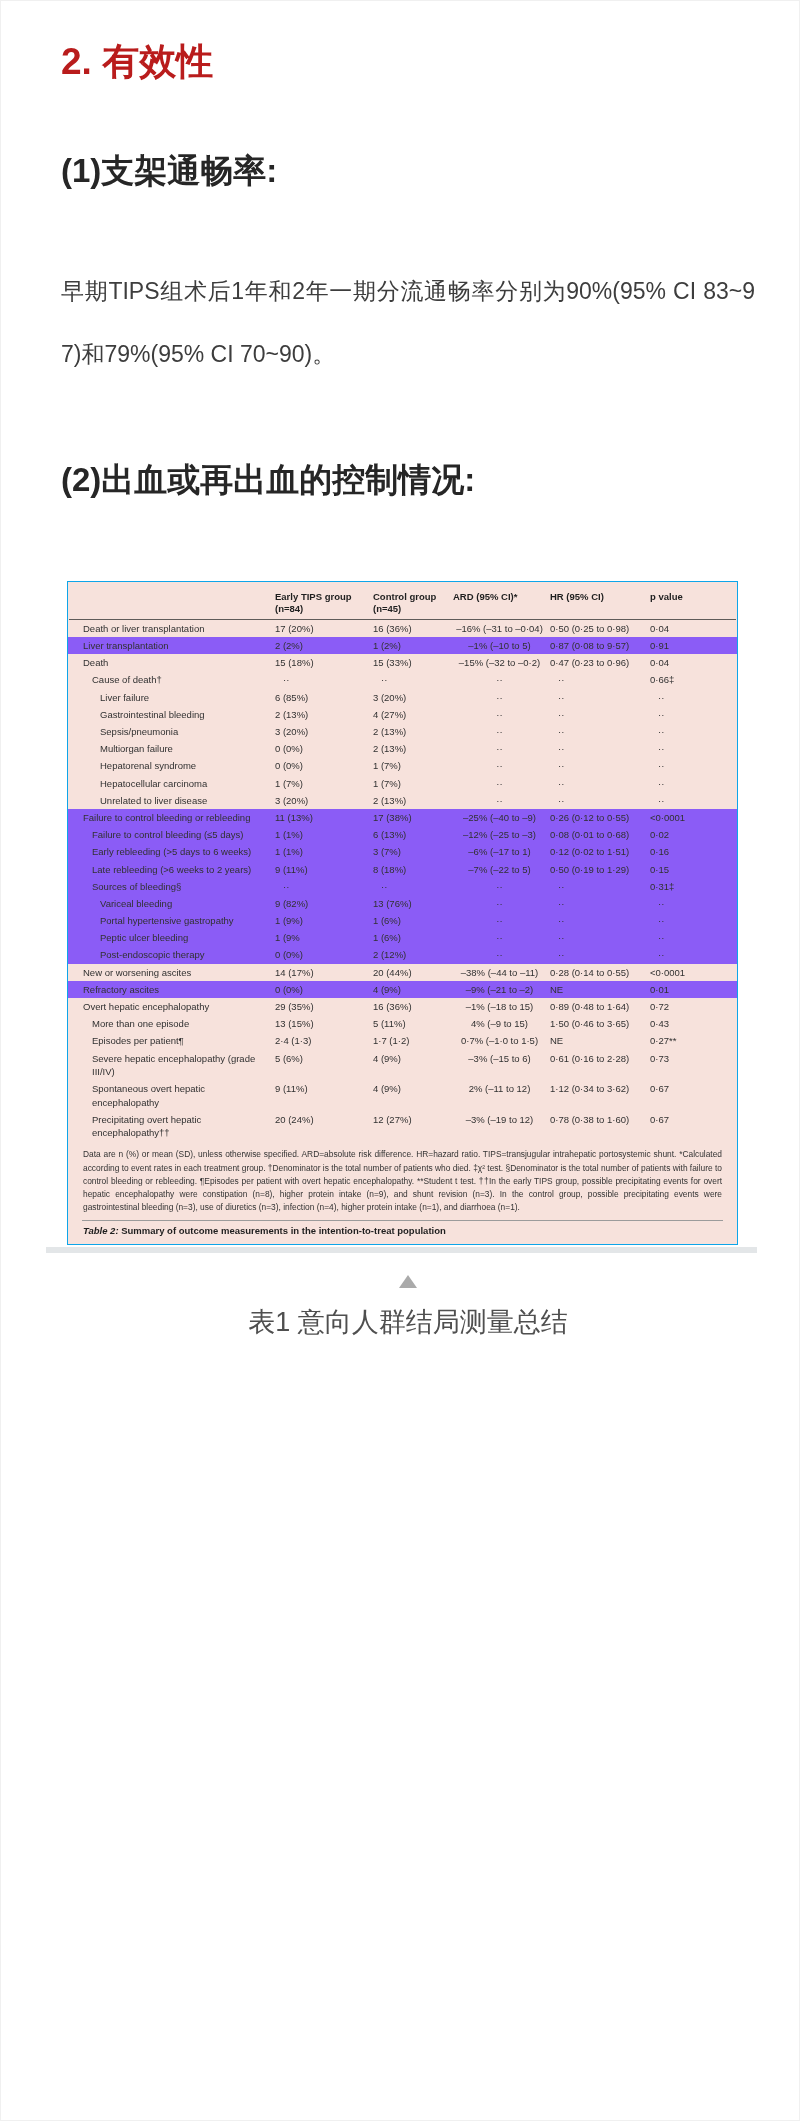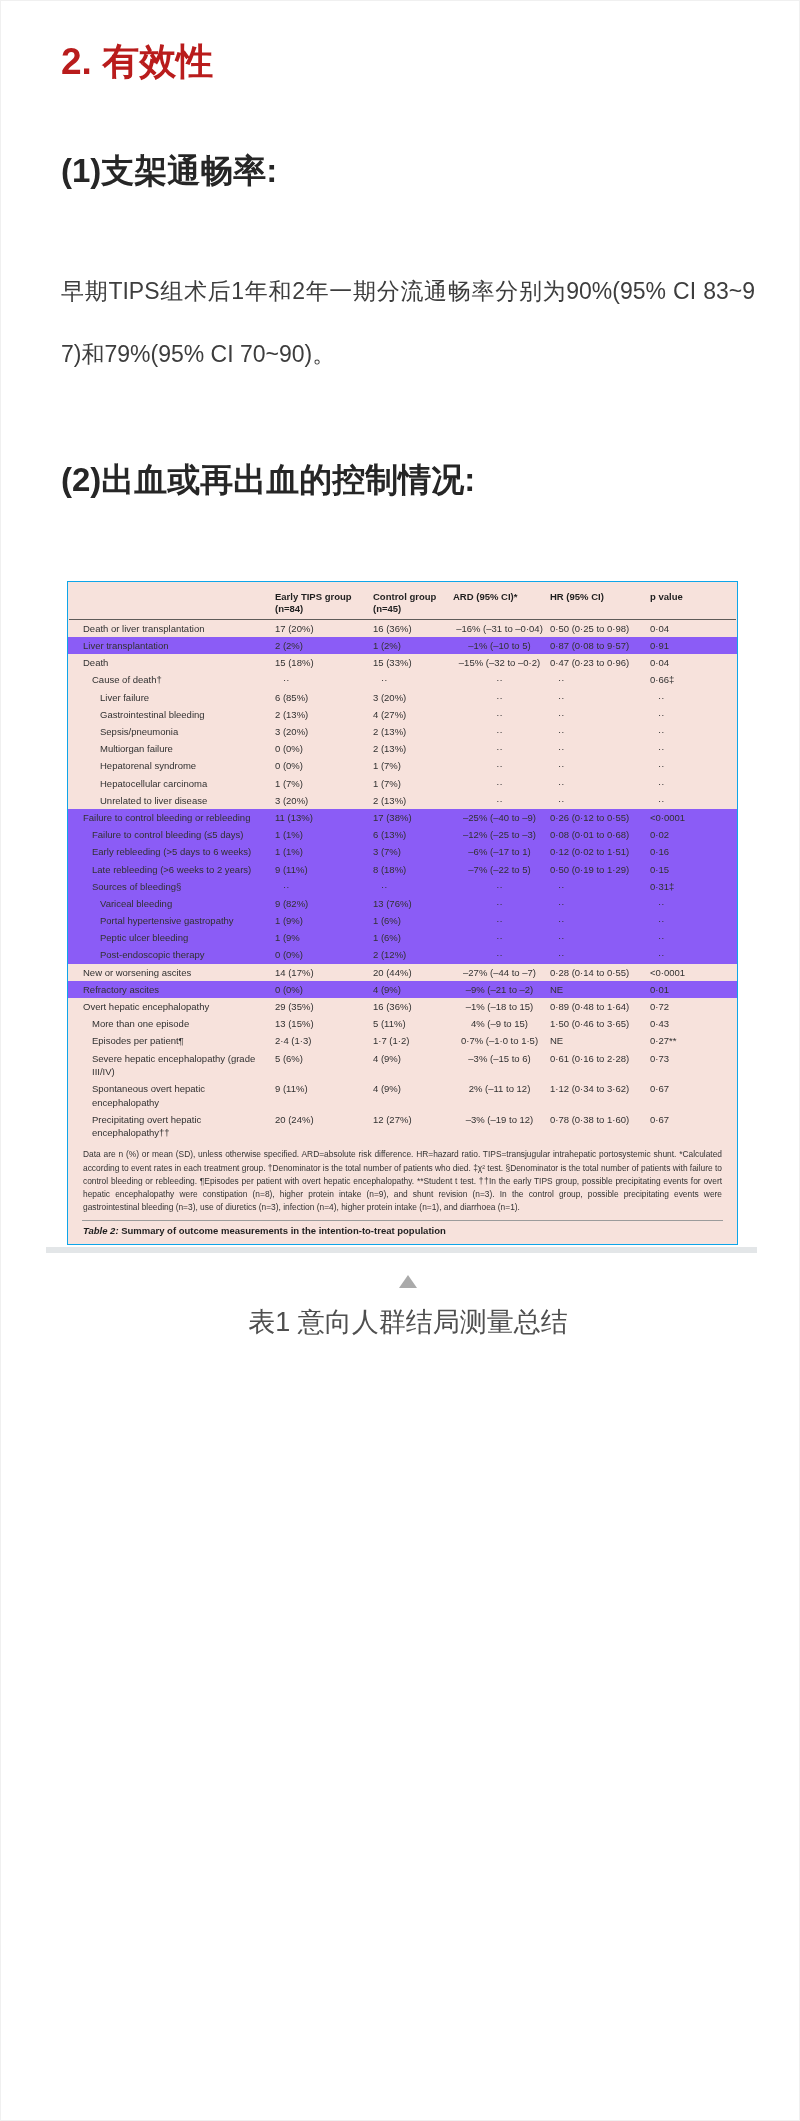--- a/index.html
+++ b/index.html
@@ -237,21 +237,21 @@
           <div class="c v">0 (0%)</div>
           <div class="c v">2 (12%)</div>
           <div class="c v ctr">··</div>
           <div class="c v dots">··</div>
           <div class="c v dots">··</div>
         </div>
         <div class="trow">
           <div class="c label ind0">New or worsening ascites</div>
           <div class="c v">14 (17%)</div>
           <div class="c v">20 (44%)</div>
-          <div class="c v ctr">–27% (–44 to –7)</div>
+          <div class="c v ctr">–38% (–44 to –11)</div>
           <div class="c v">0·28 (0·14 to 0·55)</div>
           <div class="c v">&lt;0·0001</div>
         </div>
         <div class="trow white">
           <div class="c label ind0">Refractory ascites</div>
           <div class="c v">0 (0%)</div>
           <div class="c v">4 (9%)</div>
           <div class="c v ctr">–9% (–21 to –2)</div>
           <div class="c v">NE</div>
           <div class="c v">0·01</div>

